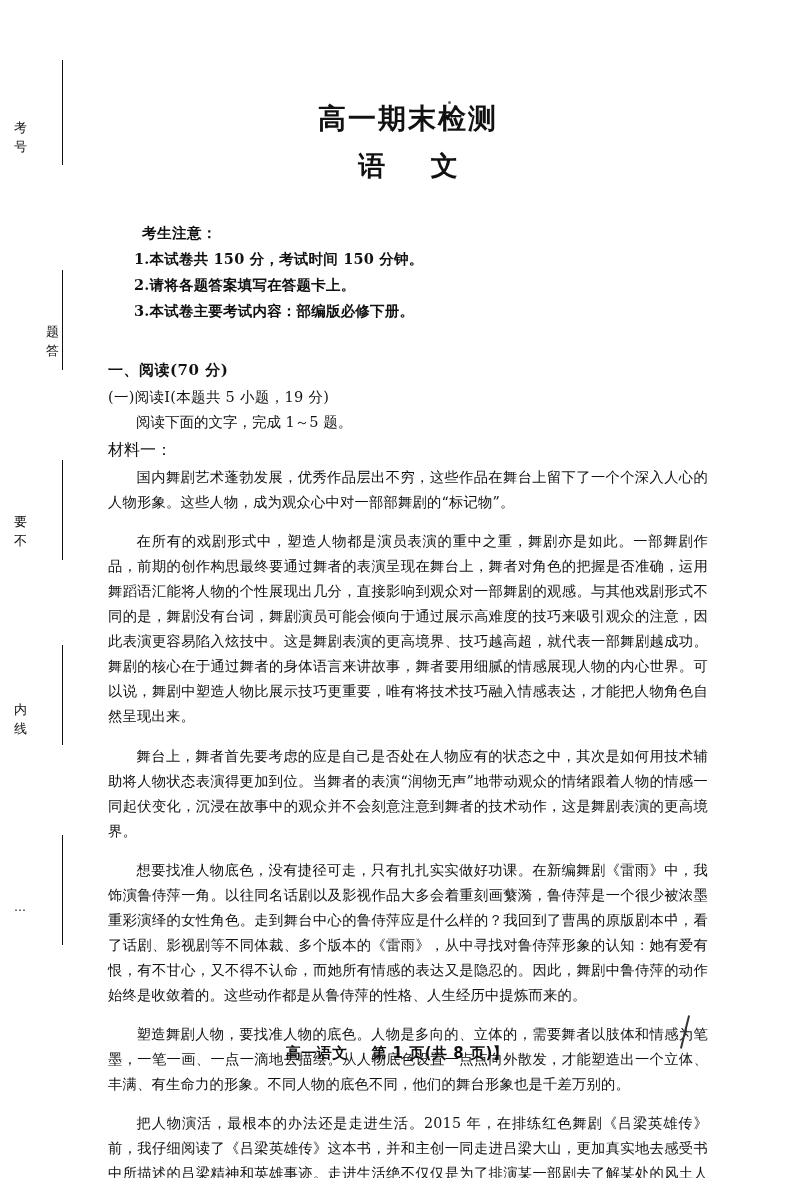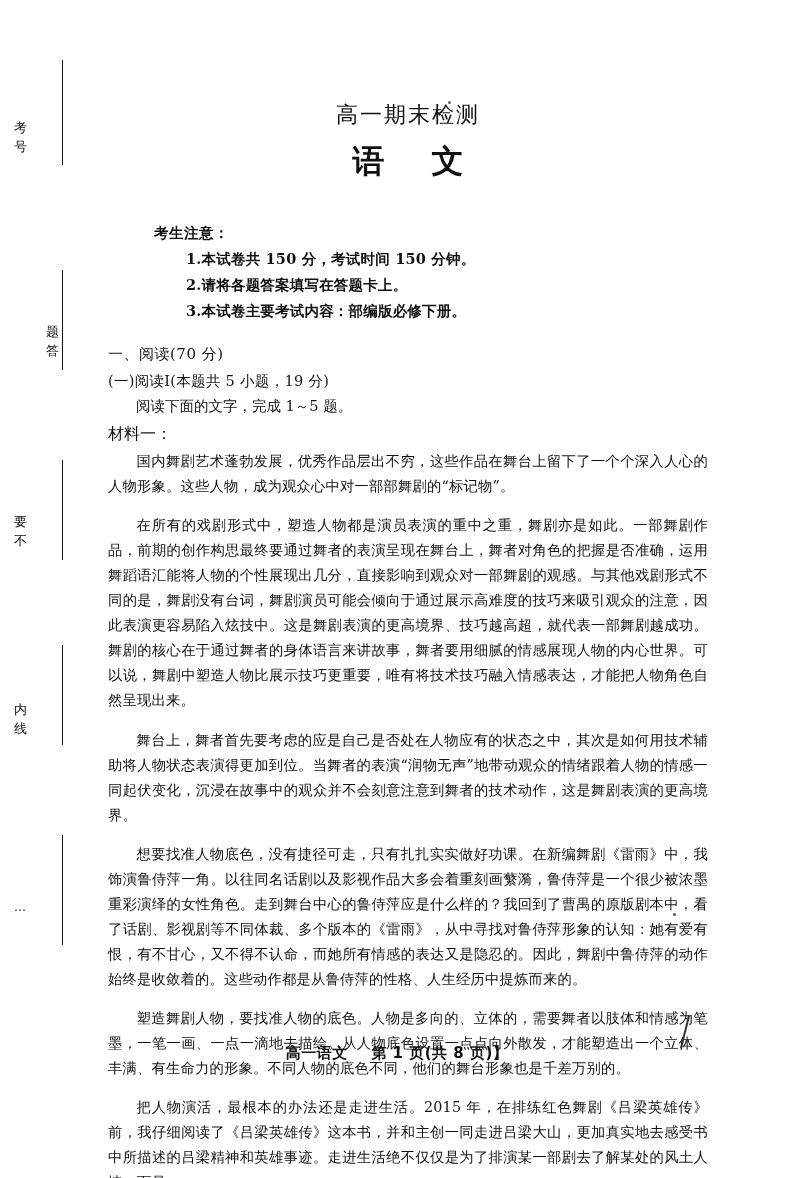--- a/index.html
+++ b/index.html
@@ -57,58 +57,58 @@
   .page {
     position: absolute;
     left: 108px;
     top: 0;
     width: 600px;
   }
 
   .title-main {
     margin-top: 100px;
     text-align: center;
-    font-size: 22px;
-    font-weight: normal;
+    font-size: 28px;
+    font-weight: bold;
     font-family: "DejaVu Serif", "Liberation Serif", serif;
     letter-spacing: 2px;
   }
   .title-sub {
     margin-top: 10px;
     text-align: center;
-    font-size: 32px;
+    font-size: 27px;
     font-weight: bold;
     letter-spacing: 18px;
     padding-left: 18px;
   }
 
   .notice-head {
     margin-top: 40px;
-    margin-left: 46px;
+    margin-left: 34px;
     font-size: 14.5px;
     font-weight: bold;
     letter-spacing: 0.5px;
   }
   .notice-list {
     margin: 6px 0 0 0;
     padding: 0;
     list-style: none;
   }
   .notice-list li {
     margin-top: 7px;
-    margin-left: 78px;
+    margin-left: 26px;
     font-size: 14.5px;
     font-weight: bold;
     letter-spacing: 0.2px;
   }
 
   .sec-title {
-    margin-top: 24px;
+    margin-top: 40px;
     font-size: 15px;
-    font-weight: normal;
+    font-weight: bold;
     letter-spacing: 0.5px;
   }
   .sub-title {
     margin-top: 8px;
     font-size: 14.5px;
     letter-spacing: 0.3px;
   }
   .instruction {
     margin-top: 6px;
     margin-left: 28px;

